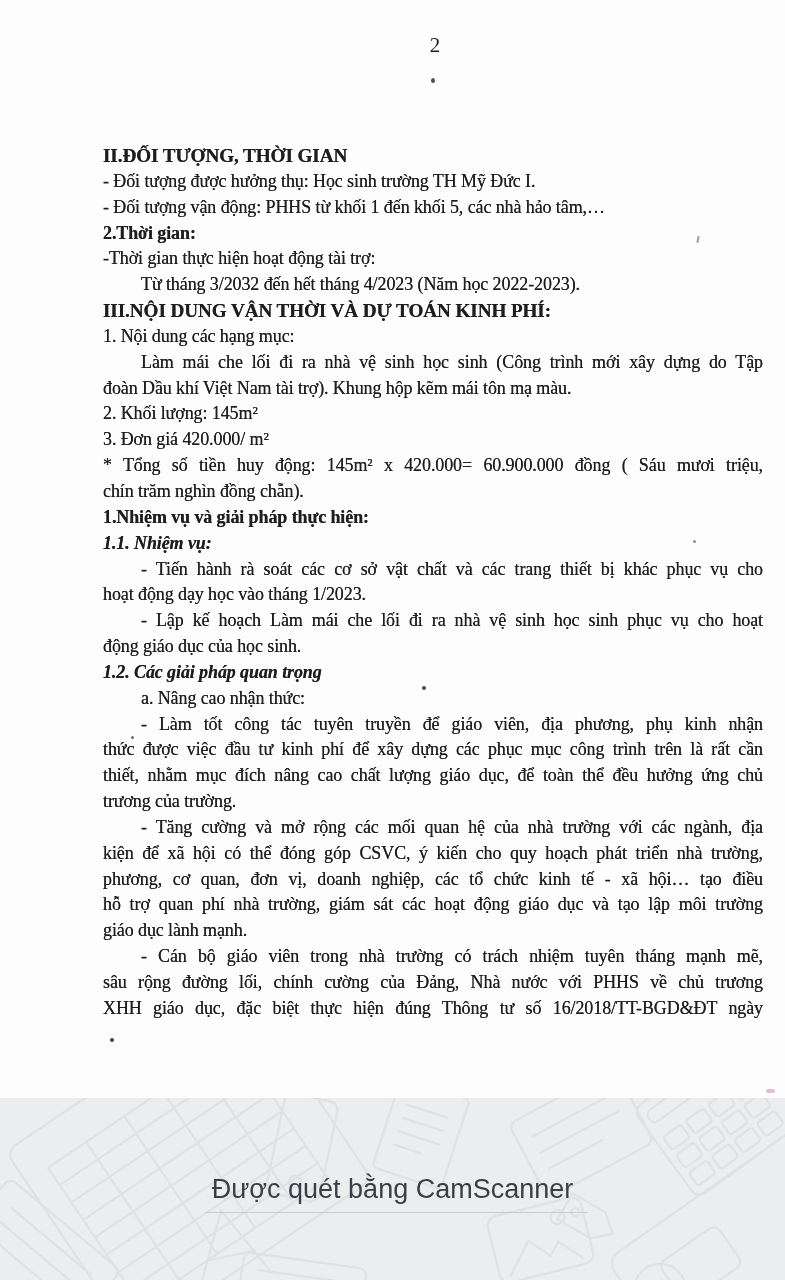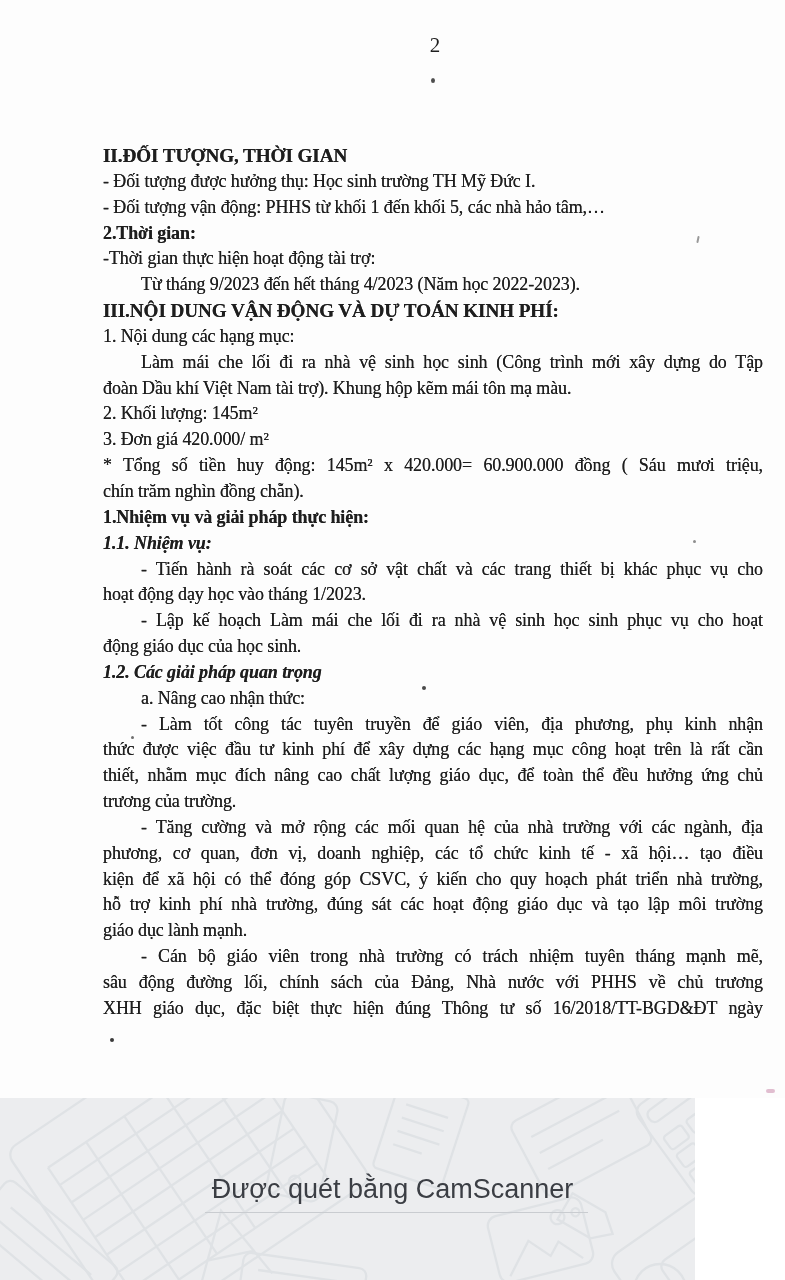--- a/index.html
+++ b/index.html
@@ -24,21 +24,21 @@
     margin-top:40px;
   }
   .line{height:25.85px;line-height:25.85px;white-space:nowrap;}
   .line.fill{white-space:normal;text-align:justify;text-align-last:justify;overflow:hidden;}
   .line.ind{padding-left:38px;}
   .line.b{font-weight:bold;}
   .line.h{font-weight:bold;font-size:19.2px;}
   .line.bi{font-weight:bold;font-style:italic;}
   .artifact{position:absolute;border-radius:50%;}
   .footer{
-    position:absolute;left:0;top:1098px;width:695px;height:182px;
+    position:absolute;left:0;top:1098px;width:785px;height:182px;
     background:var(--footer-bg);overflow:hidden;
   }
   .footer svg{position:absolute;left:0;top:0;}
   .footer-text{
     position:absolute;left:0;top:76px;width:785px;text-align:center;
     font-family:"Liberation Sans",sans-serif;font-size:27px;
     color:var(--footer-text);cursor:pointer;
   }
   .footer-rule{position:absolute;left:205px;top:114px;width:383px;height:1px;background:var(--rule);}
 </style>
@@ -47,48 +47,48 @@
 
 <div class="page">
   <div class="page-number">2</div>
 
   <div class="doc">
       <div class="line b h">II.ĐỐI TƯỢNG, THỜI GIAN</div>
       <div class="line">- Đối tượng được hưởng thụ: Học sinh trường TH Mỹ Đức I.</div>
       <div class="line">- Đối tượng vận động: PHHS từ khối 1 đến khối 5, các nhà hảo tâm,…</div>
       <div class="line b">2.Thời gian:</div>
       <div class="line">-Thời gian thực hiện hoạt động tài trợ:</div>
-      <div class="line  ind">Từ tháng 9/2023 đến hết tháng 4/2023 (Năm học 2022-2023).</div>
-      <div class="line b h">III.NỘI DUNG VẬN ĐỘNG VÀ DỰ TOÁN KINH PHÍ:</div>
+      <div class="line  ind">Từ tháng 3/2032 đến hết tháng 4/2023 (Năm học 2022-2023).</div>
+      <div class="line b h">III.NỘI DUNG VẬN THỜI VÀ DỰ TOÁN KINH PHÍ:</div>
       <div class="line">1. Nội dung các hạng mục:</div>
       <div class="line  ind fill">Làm mái che lối đi ra nhà vệ sinh học sinh (Công trình mới xây dựng do Tập</div>
       <div class="line">đoàn Dầu khí Việt Nam tài trợ). Khung hộp kẽm mái tôn mạ màu.</div>
       <div class="line">2. Khối lượng: 145m²</div>
       <div class="line">3. Đơn giá 420.000/ m²</div>
       <div class="line  fill">* Tổng số tiền huy động: 145m² x 420.000= 60.900.000 đồng ( Sáu mươi triệu,</div>
       <div class="line">chín trăm nghìn đồng chẵn).</div>
       <div class="line b">1.Nhiệm vụ và giải pháp thực hiện:</div>
       <div class="line bi">1.1. Nhiệm vụ:</div>
       <div class="line  ind fill">- Tiến hành rà soát các cơ sở vật chất và các trang thiết bị khác phục vụ cho</div>
       <div class="line">hoạt động dạy học vào tháng 1/2023.</div>
       <div class="line  ind fill">- Lập kế hoạch Làm mái che lối đi ra nhà vệ sinh học sinh phục vụ cho hoạt</div>
       <div class="line">động giáo dục của học sinh.</div>
       <div class="line bi">1.2. Các giải pháp quan trọng</div>
       <div class="line  ind">a. Nâng cao nhận thức:</div>
       <div class="line  ind fill">- Làm tốt công tác tuyên truyền để giáo viên, địa phương, phụ kinh nhận</div>
-      <div class="line  fill">thức được việc đầu tư kinh phí để xây dựng các hạng mục công hoạt trên là rất cần</div>
+      <div class="line  fill">thức được việc đầu tư kinh phí để xây dựng các phục mục công trình trên là rất cần</div>
       <div class="line  fill">thiết, nhằm mục đích nâng cao chất lượng giáo dục, để toàn thể đều hưởng ứng chủ</div>
       <div class="line">trương của trường.</div>
       <div class="line  ind fill">- Tăng cường và mở rộng các mối quan hệ của nhà trường với các ngành, địa</div>
+      <div class="line  fill">kiện để xã hội có thể đóng góp CSVC, ý kiến cho quy hoạch phát triển nhà trường,</div>
       <div class="line  fill">phương, cơ quan, đơn vị, doanh nghiệp, các tổ chức kinh tế - xã hội… tạo điều</div>
-      <div class="line  fill">kiện để xã hội có thể đóng góp CSVC, ý kiến cho quy hoạch phát triển nhà trường,</div>
-      <div class="line  fill">hỗ trợ kinh phí nhà trường, đúng sát các hoạt động giáo dục và tạo lập môi trường</div>
+      <div class="line  fill">hỗ trợ quan phí nhà trường, giám sát các hoạt động giáo dục và tạo lập môi trường</div>
       <div class="line">giáo dục lành mạnh.</div>
       <div class="line  ind fill">- Cán bộ giáo viên trong nhà trường có trách nhiệm tuyên tháng mạnh mẽ,</div>
-      <div class="line  fill">sâu động  đường lối, chính sách của Đảng, Nhà nước với PHHS về chủ trương</div>
+      <div class="line  fill">sâu rộng  đường lối, chính cường của Đảng, Nhà nước với PHHS về chủ trương</div>
       <div class="line  fill">XHH giáo dục, đặc biệt thực hiện đúng Thông tư số 16/2018/TT-BGD&amp;ĐT ngày</div>
     </div>
 
   <div class="artifact" style="left:431px;top:78px;width:4px;height:5px;background:#2f2f2f;opacity:.85;"></div>
   <div class="artifact" style="left:697px;top:236px;width:2px;height:7px;background:#9a9a9a;transform:rotate(12deg);border-radius:2px;"></div>
   <div class="artifact" style="left:693px;top:540px;width:3px;height:3px;background:#8e8e8e;"></div>
   <div class="artifact" style="left:422px;top:686px;width:4px;height:4px;background:#4a4a4a;"></div>
   <div class="artifact" style="left:131px;top:736px;width:3px;height:3px;background:#6f6f6f;"></div>
   <div class="artifact" style="left:110px;top:1038px;width:4px;height:4px;background:#3a3a3a;"></div>
   <div class="artifact" style="left:766px;top:1089px;width:9px;height:4px;background:#d9aec4;border-radius:2px;opacity:.8;"></div>

